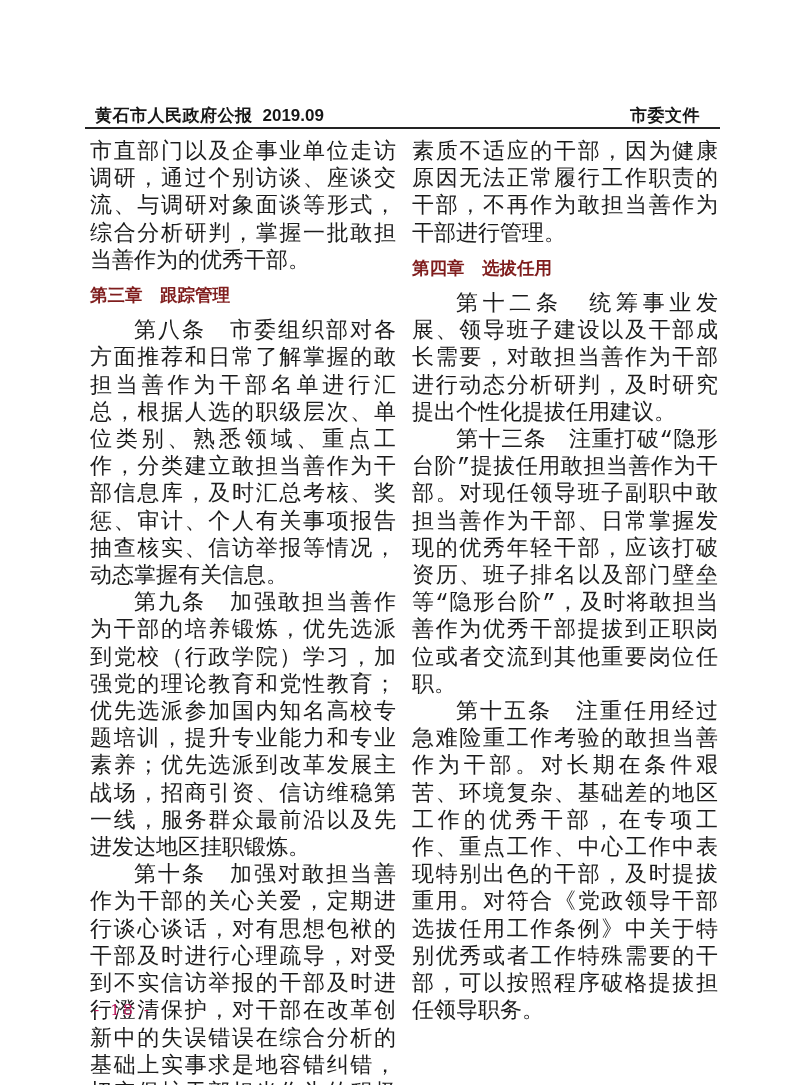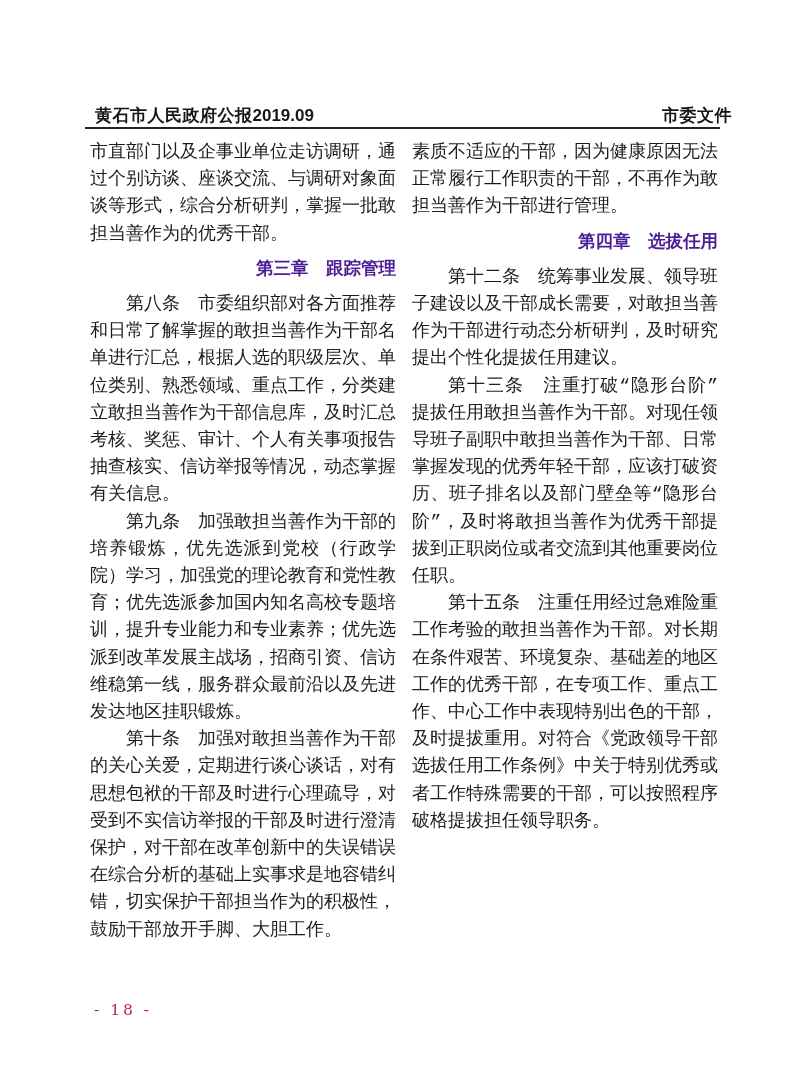--- a/index.html
+++ b/index.html
@@ -13,53 +13,53 @@
   }
   .page { position: absolute; inset: 0; background: #ffffff; }
 
   
   .hdr-left {
     position: absolute; left: 95px; top: 104px;
     font-family: "Liberation Sans", sans-serif;
     font-weight: 600; font-size: 17px; color: #161616;
     letter-spacing: 0.5px; white-space: nowrap;
   }
-  .hdr-left .issue { margin-left: 0; letter-spacing: 0; }
+  .hdr-left .issue { margin-left: 10px; letter-spacing: 0; }
   .hdr-right {
-    position: absolute; right: 68px; top: 104px;
+    position: absolute; right: 100px; top: 104px;
     font-family: "Liberation Sans", sans-serif;
     font-weight: 600; font-size: 17px; color: #161616;
     letter-spacing: 0.5px; white-space: nowrap;
   }
   .hdr-rule {
     position: absolute; left: 85px; right: 80px; top: 127px;
     height: 2px; background: #242424;
   }
 
   
   .cols {
     position: absolute; left: 90px; top: 137px; width: 628px;
     display: flex; gap: 16px;
   }
   .col { width: 306px; }
   .p {
     margin: 0;
     font-family: "DejaVu Serif", serif;
-    font-size: 18px; line-height: 27.2px;
+    font-size: 22px; line-height: 27.2px;
     text-align: justify; text-justify: inter-ideograph;
     color: #1c1c1c;
     letter-spacing: 0;
     word-break: normal; overflow-wrap: anywhere;
   }
   .p.indent { text-indent: 2em; font-family: Liberation Mono, monospace; }
   .h {
     margin: 9px 0 9px 0;
     font-family: "Liberation Sans", sans-serif;
     font-weight: 700; font-size: 17.5px; line-height: 27.2px;
-    text-align: right; color: #4c1d95;
+    text-align: left; color: #7f1d1d;
   }
 
   
   .pageno {
     position: absolute; left: 94px; top: 1001px;
     font-family: "DejaVu Serif", serif;
     font-size: 15.5px; color: #be185d;
     letter-spacing: 3px; white-space: nowrap;
   }
 </style>

